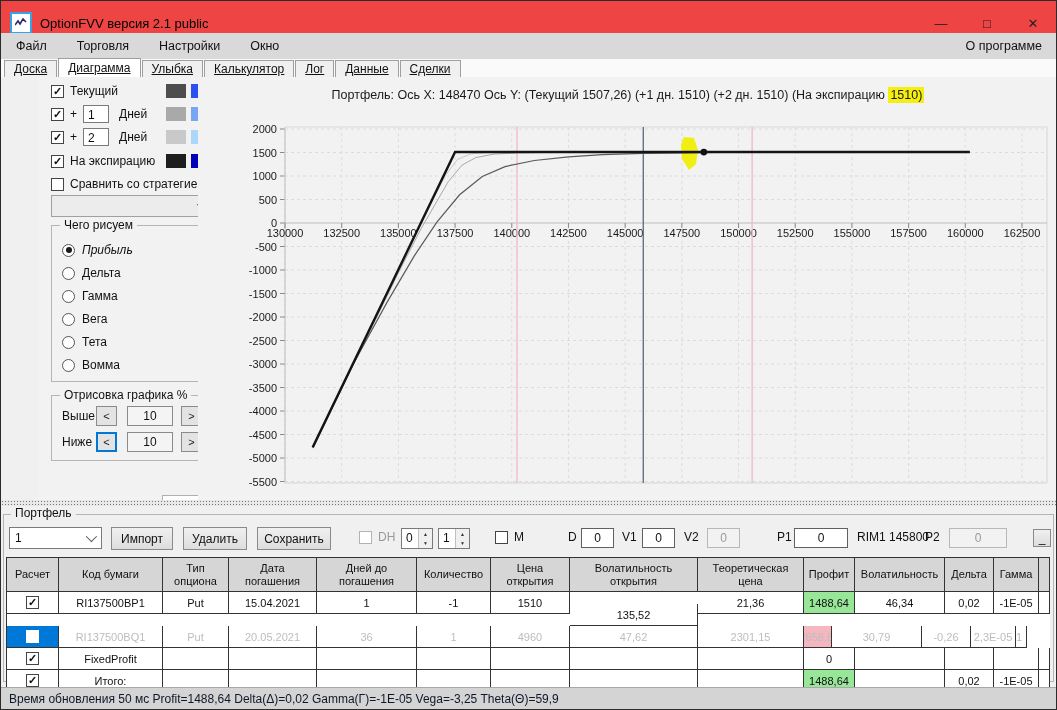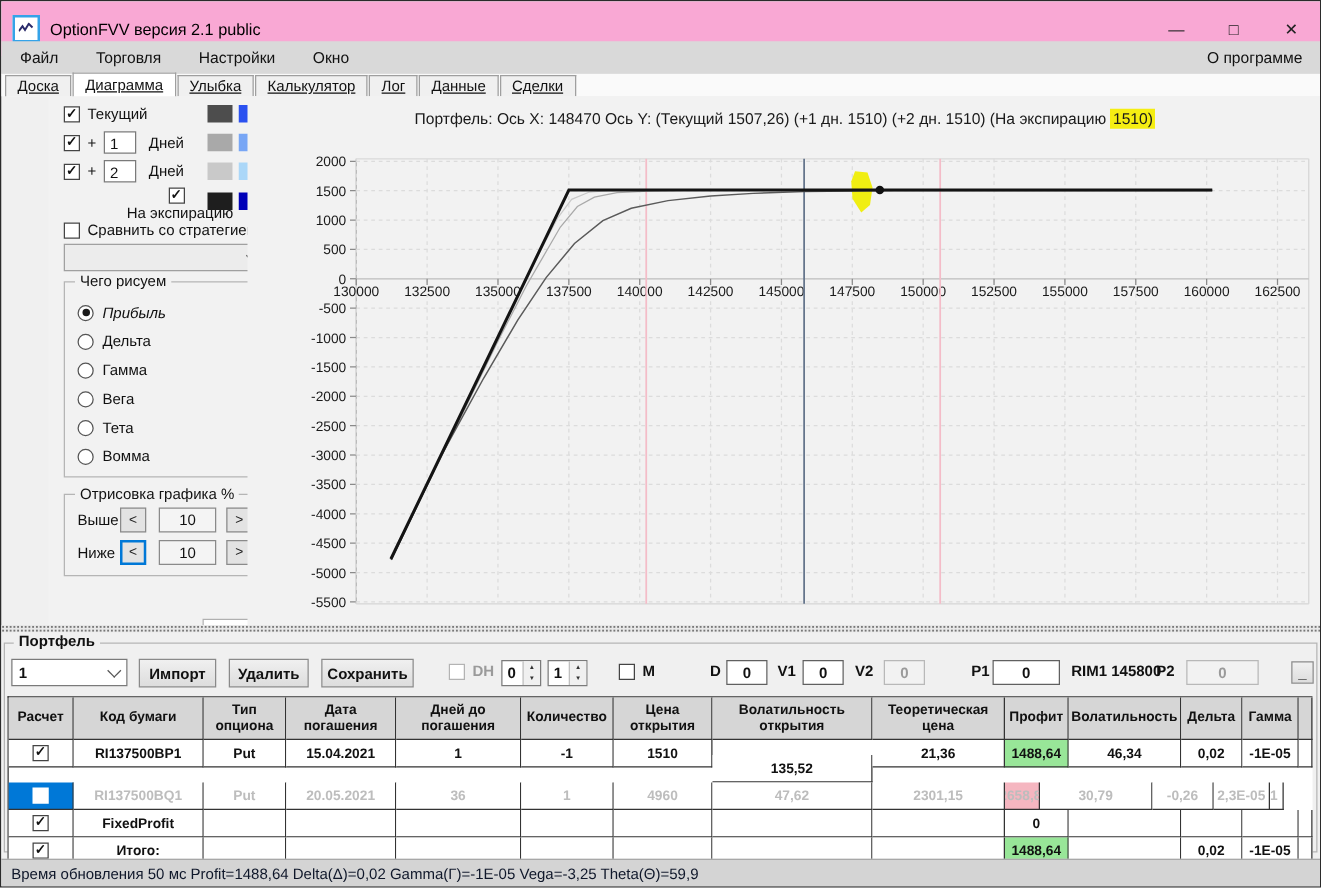--- a/index.html
+++ b/index.html
@@ -1,20 +1,20 @@
 <!DOCTYPE html>
 <html><head>
 <meta charset="utf-8">
 <style>
   html,body{margin:0;padding:0;background:#888;}
   #win{position:relative;width:1057px;height:710px;background:#f0f0f0;border:1px solid #2b2b2b;
        font-family:"Liberation Sans",sans-serif;font-size:12px;color:#111;overflow:hidden;box-sizing:border-box;}
   .abs{position:absolute;}
   
-  .titlebar{left:0;top:0;width:100%;height:44px;background:#f9a8d4;display:flex;align-items:center;}
+  .titlebar{left:0;top:0;width:100%;height:44px;background:#ef4444;display:flex;align-items:center;}
   .appicon{width:18px;height:18px;margin:0 8px 0 9px;border:2px solid #35a3e8;background:#fff;display:flex;align-items:center;justify-content:center;}
   .title-text{font-size:13px;color:#000;}
   .winbtns{margin-left:auto;display:flex;height:100%;}
   .winbtn{width:46px;height:100%;display:flex;align-items:center;justify-content:center;font-size:13px;color:#222;}
   
   .menubar{left:0;top:32px;width:100%;height:26px;background:#d9d9d9;display:flex;align-items:center;border-bottom:1px solid #c8c8c8;}
   .menu-item{padding:0 15px;font-size:12.5px;color:#111;}
   .menu-right{margin-left:auto;padding:0 14px;font-size:12.5px;}
   
   .tabstrip{left:0;top:58px;width:100%;height:18px;background:#fafafa;display:flex;align-items:flex-end;padding-left:3px;box-sizing:border-box;text-decoration:underline;}
@@ -46,21 +46,21 @@
   .vthumb{position:absolute;left:1px;width:14px;background:#cdcdcd;}
   .clipped-box{position:absolute;left:123px;top:418px;width:50px;height:11px;border:1px solid #b0b0b0;background:#fff;overflow:hidden;}
   
   .chart-panel{left:197px;top:76px;width:860px;height:429px;background:#f2f2f2;}
   .chart-title{position:absolute;top:11px;left:0;width:100%;text-align:center;font-size:12.5px;color:#1a1a1a;}
   .hl{padding:1px 2px;}
   
   .splitter{left:0;top:499px;width:100%;height:6px;background:#e8e8e8;
     background-image:radial-gradient(circle,#777 0.7px,transparent 0.9px);background-size:3px 3px;}
   
-  .bottom{left:0;top:505px;width:100%;height:181px;background:#f0f0f0;font-weight:bold;}
+  .bottom{left:0;top:505px;width:100%;height:181px;background:#f0f0f0;}
   .bottom-group{position:absolute;left:2px;top:8px;width:1051px;height:168px;border:1px solid #b5b5b5;box-sizing:border-box;}
   .ctrl-row{position:absolute;left:0;top:21px;width:100%;height:24px;}
   .combo{position:absolute;left:8px;top:0;width:93px;height:22px;border:1px solid #7a7a7a;background:#fff;display:flex;align-items:center;padding-left:5px;box-sizing:border-box;}
   .pbtn{position:absolute;top:0;height:23px;border:1px solid #8a8a8a;background:linear-gradient(#f0f0f0,#dddddd);display:flex;align-items:center;justify-content:center;font-size:12px;box-sizing:border-box;}
   .spin{position:absolute;top:1px;width:32px;height:21px;border:1px solid #7a7a7a;background:#fff;display:flex;box-sizing:border-box;}
   .spin .val{flex:1;text-align:left;padding-left:4px;line-height:19px;font-size:12px;}
   .spin .arrows{width:13px;border-left:1px solid #c0c0c0;display:flex;flex-direction:column;background:#f0f0f0;}
   .spin .arrows span{flex:1;font-size:5px;color:#333;display:flex;align-items:center;justify-content:center;}
   .fld{position:absolute;top:1px;height:20px;border:1px solid #606060;background:#fff;text-align:center;line-height:18px;font-size:12px;box-sizing:border-box;}
   .fld.dis{border-color:#b8b8b8;background:#f2f2f2;color:#9a9a9a;}
@@ -131,21 +131,21 @@
           <span class="swatch" style="background: rgb(120, 166, 245); left: 140px;"></span>
         </div>
         <div class="legend-row" style="top: 49px; left: 12px;">
           <span class="cb checked"></span>
           <span class="legend-label">+</span>
           <span class="mini-input">2</span>
           <span class="legend-label" style="margin-left: 10px;">Дней</span>
           <span class="swatch" style="background: rgb(201, 201, 201); left: 115px;"></span>
           <span class="swatch" style="background: rgb(171, 215, 248); left: 140px;"></span>
         </div>
-        <div class="legend-row" style="top: 73px; left: 12px; flex-direction: column;">
+        <div class="legend-row" style="top: 73px; left: 12px;">
           <span class="cb checked"></span>
           <span class="legend-label">На экспирацию</span>
           <span class="swatch" style="background: rgb(30, 30, 30); left: 115px;"></span>
           <span class="swatch" style="background: rgb(0, 0, 184); left: 140px;"></span>
         </div>
         <div class="legend-row" style="top: 96px; left: 12px;">
           <span class="cb"></span>
           <span class="legend-label">Сравнить со стратегией</span>
         </div>
       </div>

